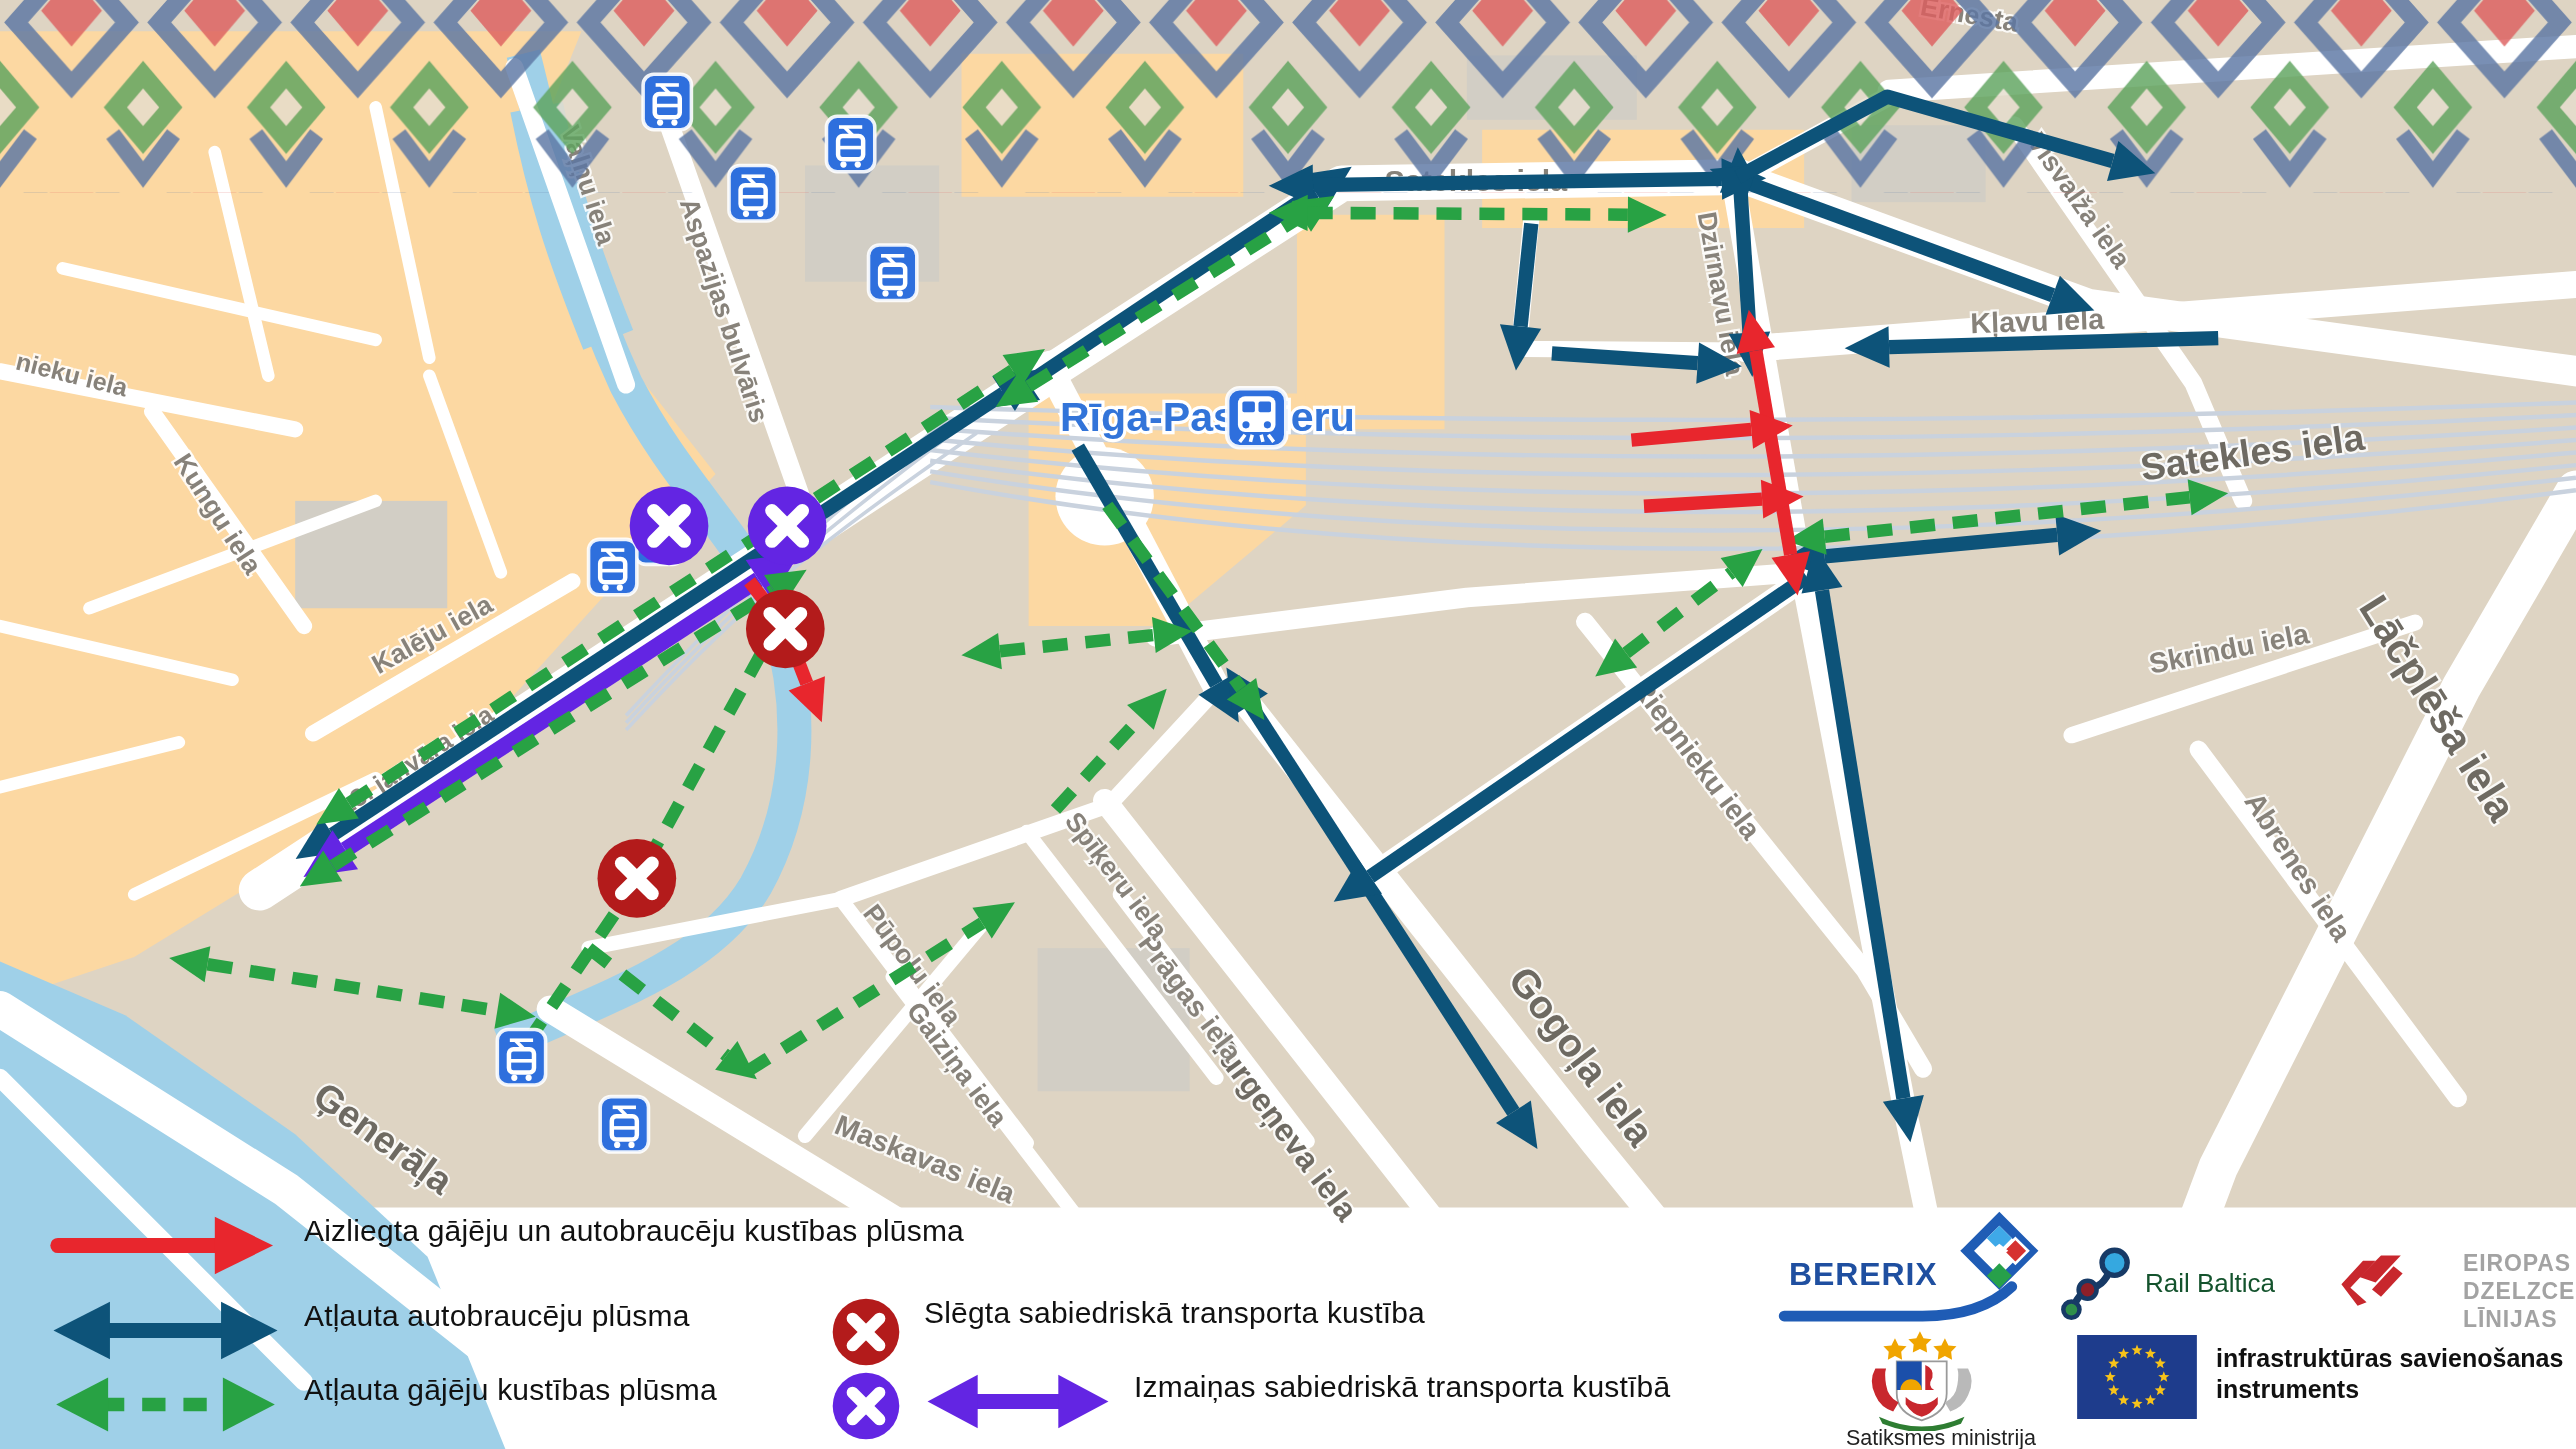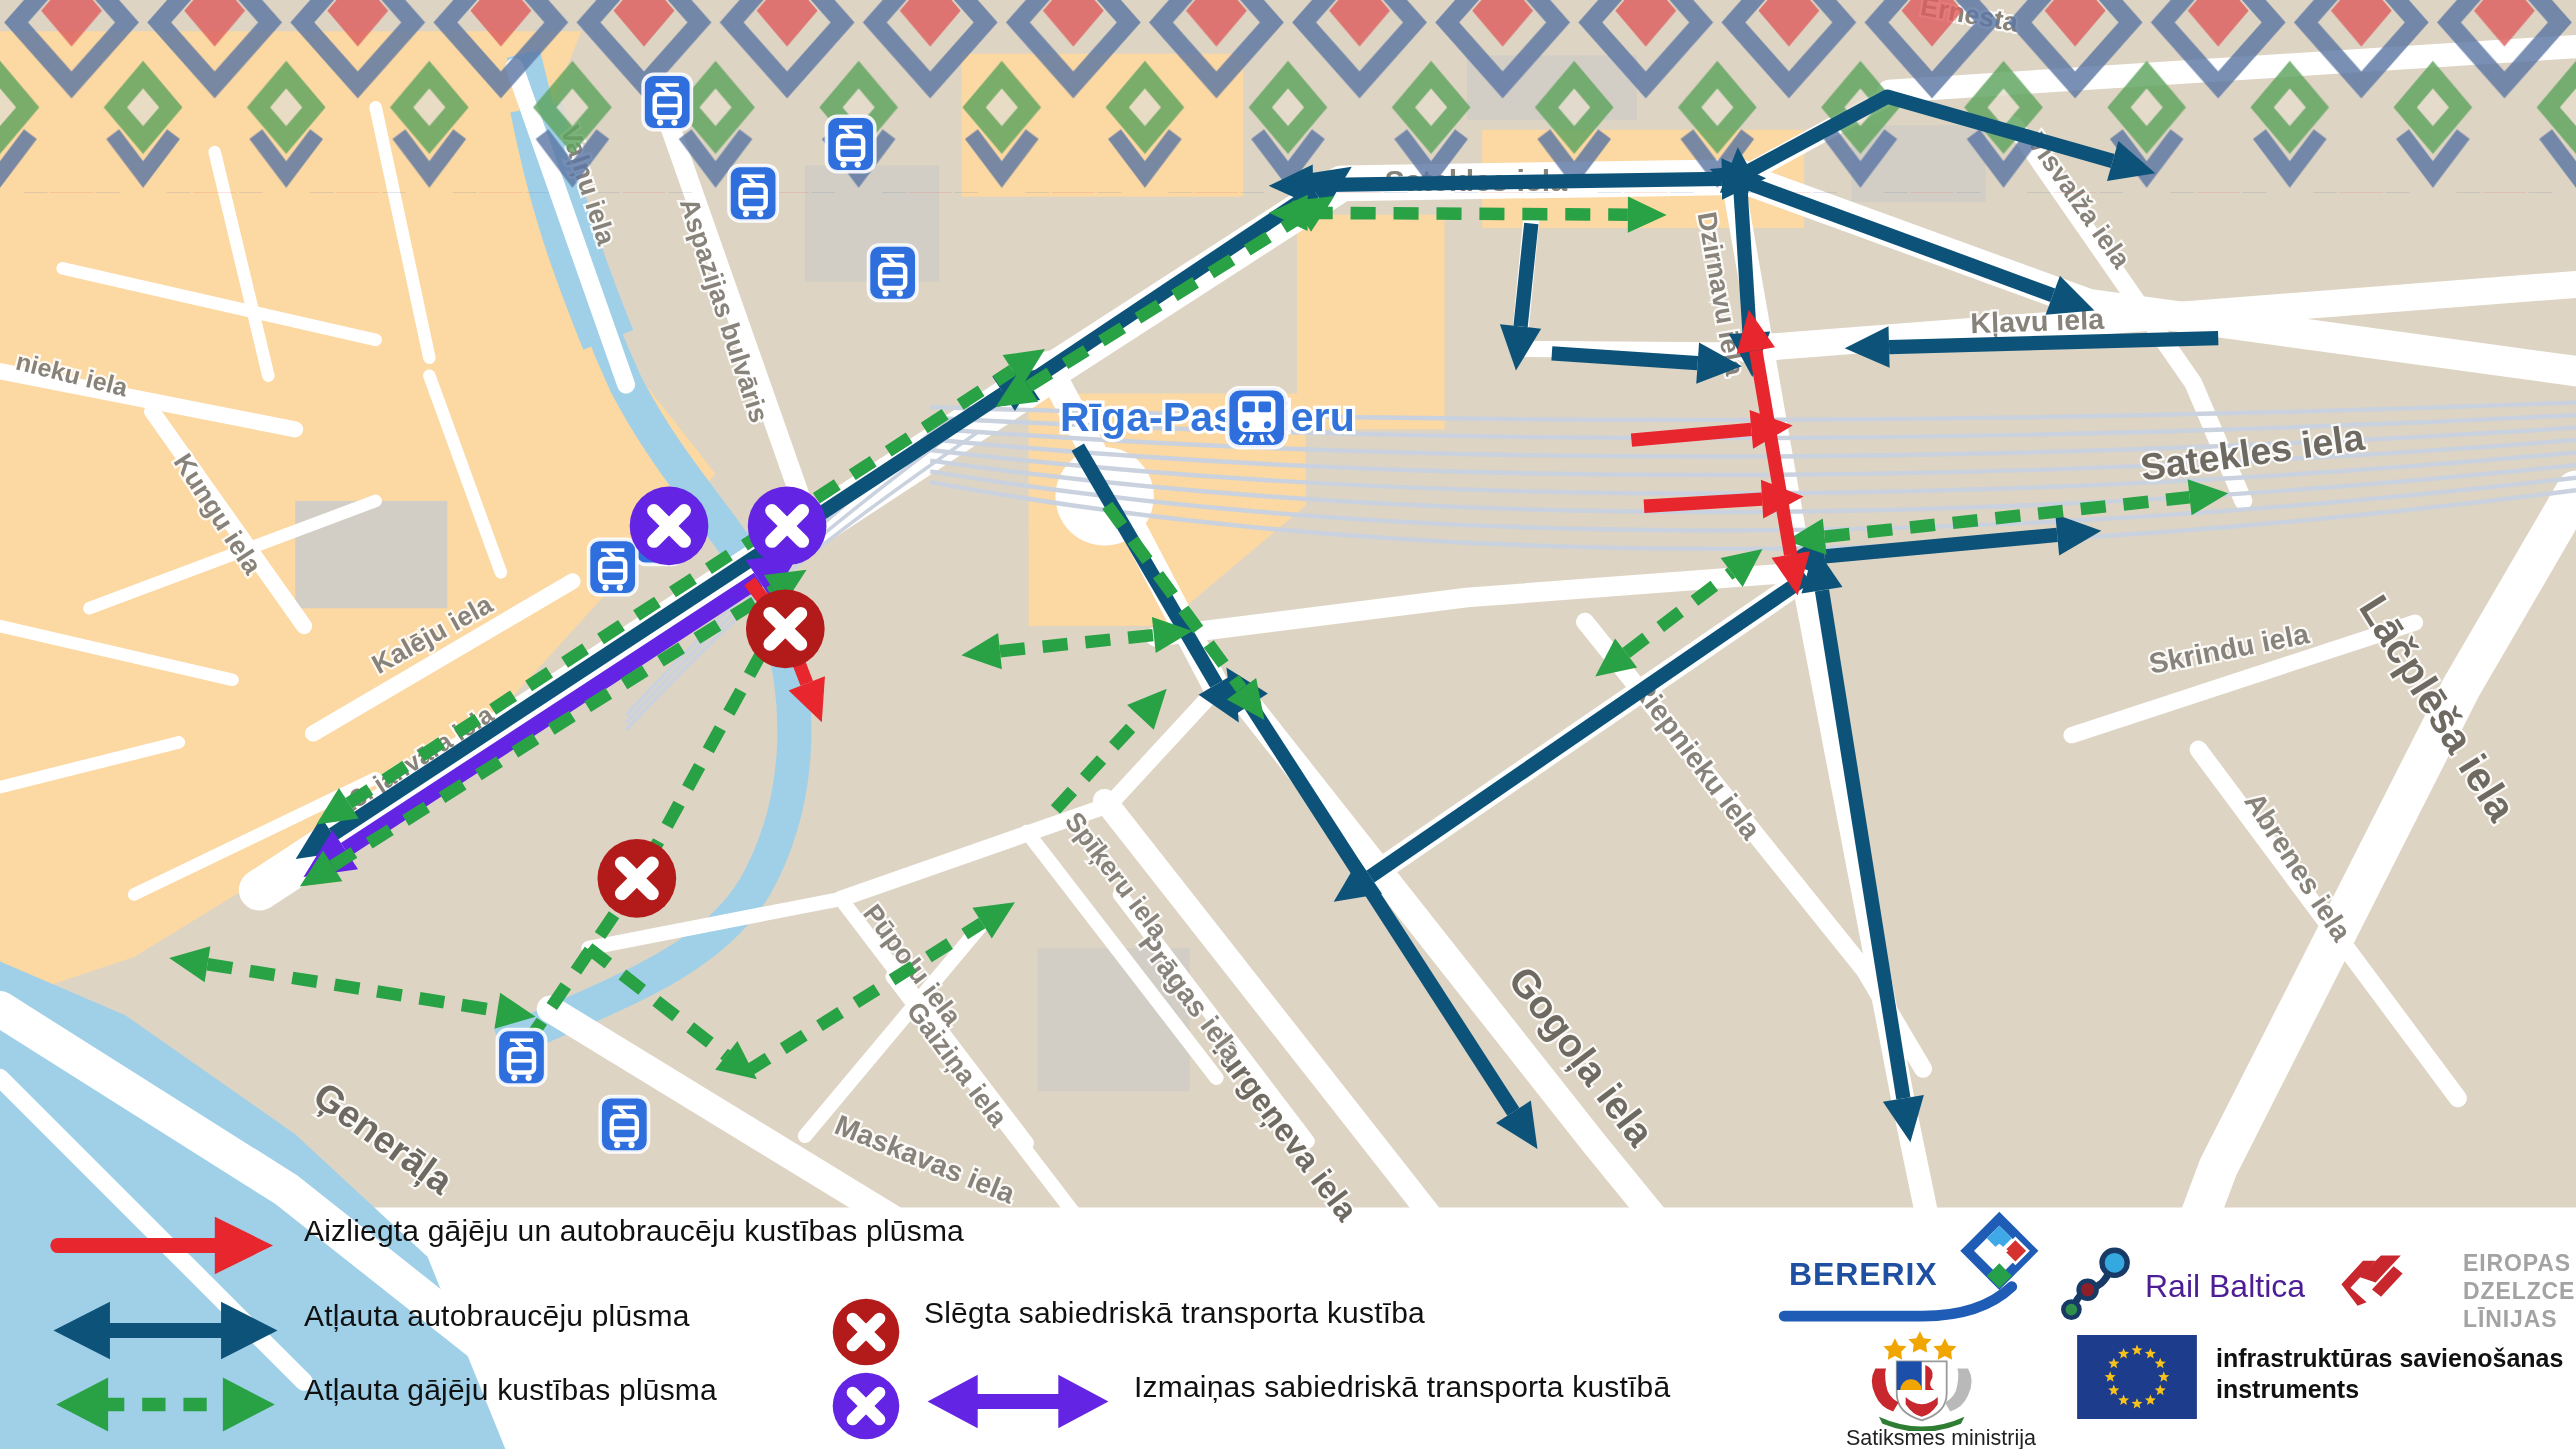--- a/index.html
+++ b/index.html
@@ -7,21 +7,21 @@
          font-family:"Liberation Sans",sans-serif;}
   #map-svg{position:absolute;left:0;top:0;}
   .street-label{fill:#87827a;font-weight:bold;text-anchor:middle;
                 paint-order:stroke;stroke:#ffffff;stroke-width:5px;stroke-opacity:.85;}
   .street-label.big{fill:#6e6a62;}
   .station-label{fill:#3274d9;font-weight:bold;paint-order:stroke;stroke:#fff;stroke-width:7px;}
   
   .legend-row{position:absolute;display:flex;align-items:flex-start;gap:22px;}
   .legend-label{font-size:30px;color:#111;letter-spacing:0.2px;}
   .logo-text-bererix{position:absolute;font-size:32px;font-weight:bold;color:#1f4fa0;letter-spacing:0.9px;}
-  .logo-text-rb{position:absolute;font-size:32px;color:#4c1d95;}
+  .logo-text-rb{position:absolute;font-size:26px;color:#14532d;}
   .edzl{position:absolute;font-size:23px;font-weight:bold;color:#a3a3a3;line-height:28px;letter-spacing:0.9px;margin-left:48px;}
   .ministry{position:absolute;font-size:21.5px;color:#222;}
   .eu-text{position:absolute;font-size:25px;font-weight:bold;color:#111;line-height:31px;}
 </style>
 </head>
 <body>
 
 <div class="stage">
 
   <svg id="map-svg" width="2576" height="1449" viewBox="0 0 2880 1620">

